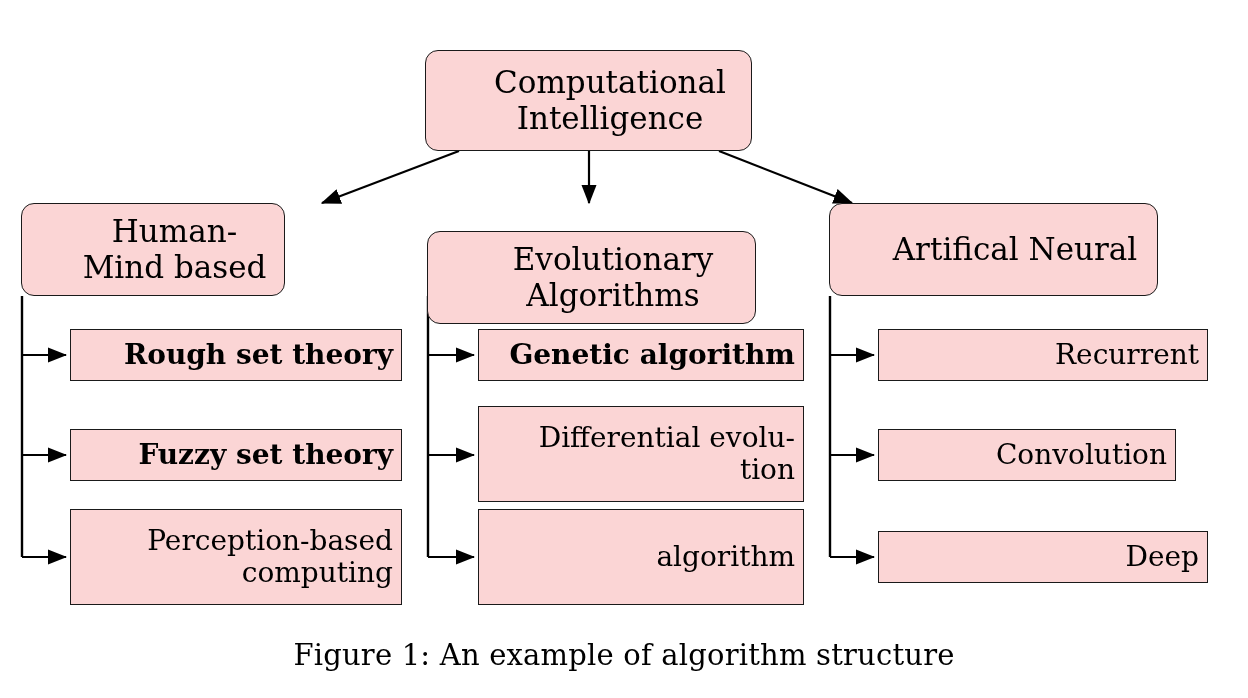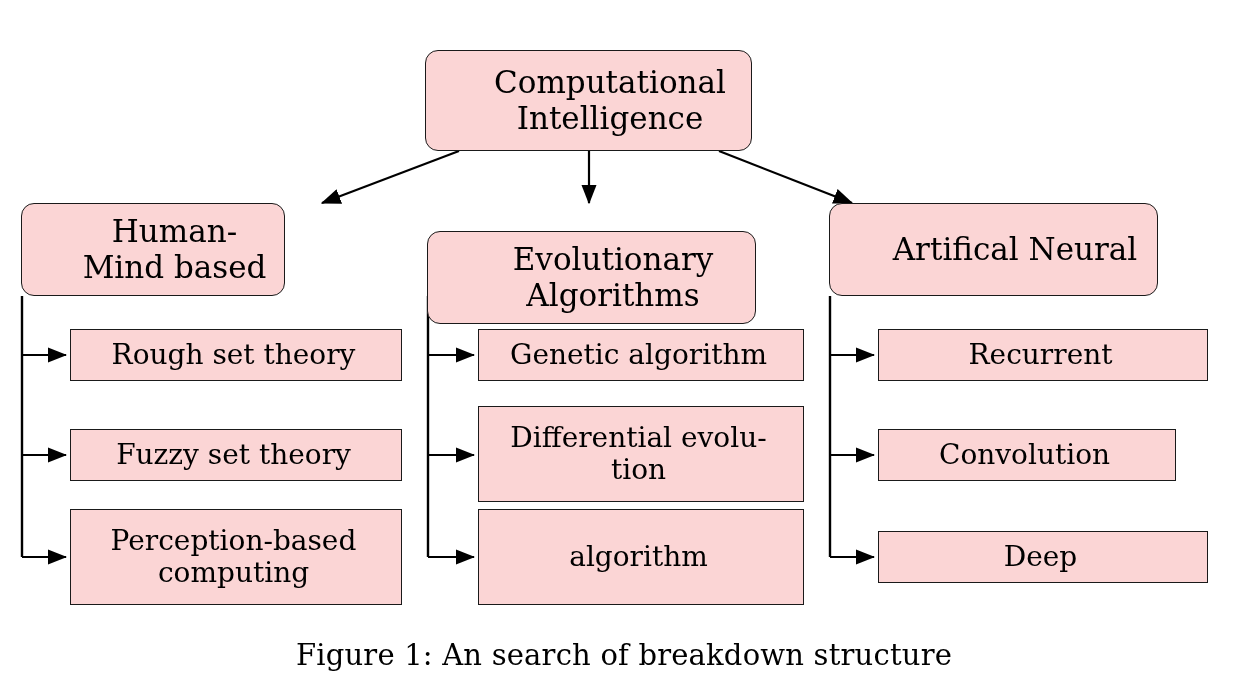--- a/index.html
+++ b/index.html
@@ -47,28 +47,29 @@
   
   .node.rounded {
     border-radius: 13px;
     align-items: center;
     text-align: right;
     font-size: 31px;
     padding-left: 43px;
   }
   
   .node.leaf {
-    align-items: center;
+    align-items: flex-end;
     text-align: left;
     font-size: 28px;
     padding-left: 3px;
     padding-right: 8px;
   }
   .node.leaf.centered {
     text-align: center;
+    font-weight: bold;
   }
   
   #caption {
     position: absolute;
     left: 0;
     top: 638px;
     width: 1248px;
     text-align: center;
     font-size: 29px;
     letter-spacing: 0.2px;
@@ -156,15 +157,15 @@
   </div>
 
   <div class="node leaf" style="left:878px; top:429px; width:298px; height:52px;">
     <span class="line">Convolution</span>
   </div>
 
   <div class="node leaf" style="left:878px; top:531px; width:330px; height:52px;">
     <span class="line">Deep</span>
   </div>
 
-  <div id="caption">Figure 1: An search of breakdown structure</div>
+  <div id="caption">Figure 1: An example of algorithm structure</div>
 
 </div>
 
 </body></html>

